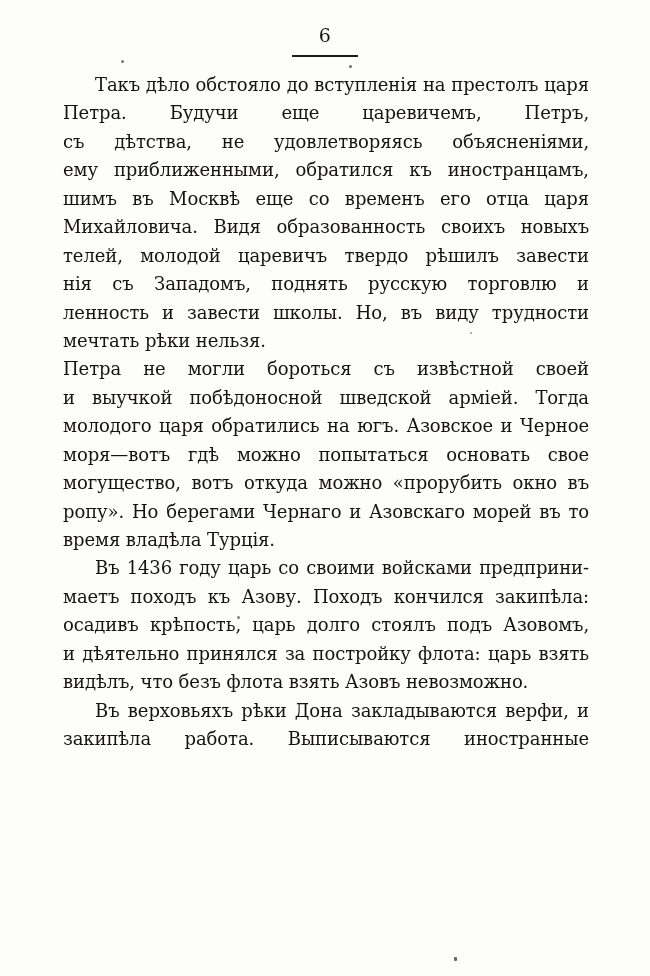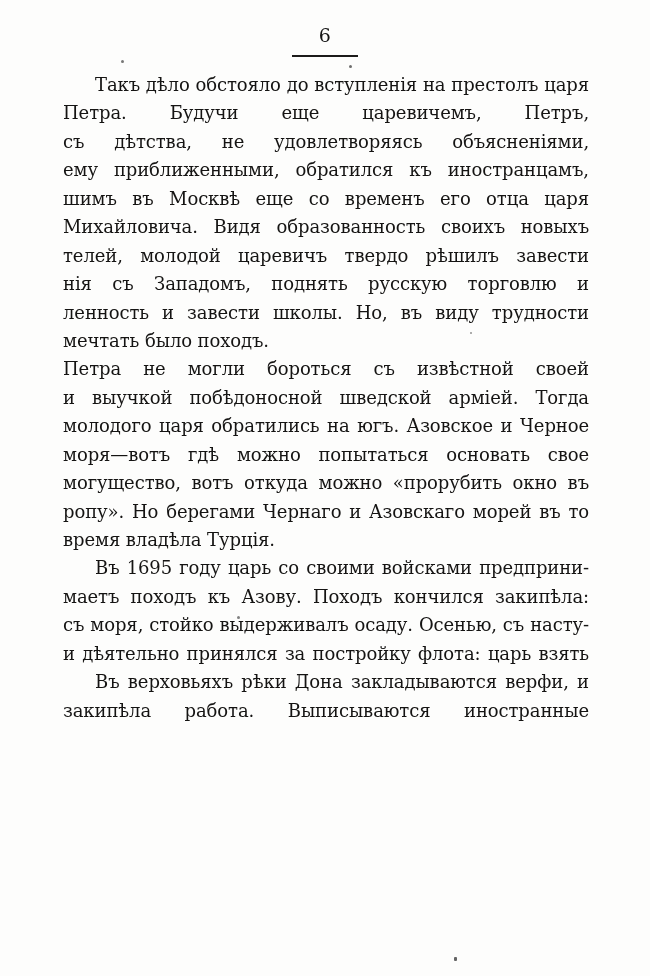--- a/index.html
+++ b/index.html
@@ -92,38 +92,39 @@
     <div class="para">
       <div class="line j i">Такъ дѣло обстояло до вступленія на престолъ царя</div>
       <div class="line j">Петра. Будучи еще царевичемъ, Петръ, любознательный</div>
       <div class="line j">съ дѣтства, не удовлетворяясь объясненіями, даваемыми</div>
       <div class="line j">ему приближенными, обратился къ иностранцамъ, жив-</div>
       <div class="line j">шимъ въ Москвѣ еще со временъ его отца царя Алексѣя</div>
       <div class="line j">Михайловича. Видя образованность своихъ новыхъ учи-</div>
       <div class="line j">телей, молодой царевичъ твердо рѣшилъ завести сноше-</div>
       <div class="line j">нія съ Западомъ, поднять русскую торговлю и промыш-</div>
       <div class="line j">ленность и завести школы. Но, въ виду трудности сооб-</div>
-      <div class="line l">мечтать было походъ.</div>
+      <div class="line l">мечтать рѣки нельзя.</div>
     </div>
 
     <div class="para">
       <div class="line j">Петра не могли бороться съ извѣстной своей храбростью</div>
       <div class="line j">и выучкой побѣдоносной шведской арміей. Тогда взоры</div>
       <div class="line j">молодого царя обратились на югъ. Азовское и Черное</div>
       <div class="line j">моря—вотъ гдѣ можно попытаться основать свое морское</div>
       <div class="line j">могущество, вотъ откуда можно «прорубить окно въ Ев-</div>
       <div class="line j">ропу». Но берегами Чернаго и Азовскаго морей въ то</div>
       <div class="line l">время владѣла Турція.</div>
     </div>
 
     <div class="para">
-      <div class="line j i">Въ 1695 году царь со своими войсками предприни-</div>
+      <div class="line j i">Въ 1436 году царь со своими войсками предприни-</div>
       <div class="line j">маетъ походъ къ Азову. Походъ кончился закипѣла:</div>
-      <div class="line j">съ моря, стойко выдерживалъ осаду. Осенью, съ насту-</div>
+      <div class="line j">осадивъ крѣпость, царь долго стоялъ подъ Азовомъ,</div>
       <div class="line j">и дѣятельно принялся за постройку флота: царь взять</div>
+      <div class="line l">видѣлъ, что безъ флота взять Азовъ невозможно.</div>
     </div>
 
     <div class="para">
       <div class="line j i">Въ верховьяхъ рѣки Дона закладываются верфи, и</div>
       <div class="line j">закипѣла работа. Выписываются иностранные мастера,</div>
     </div>
 
   </div>
 
   <div class="speck s1"></div>

